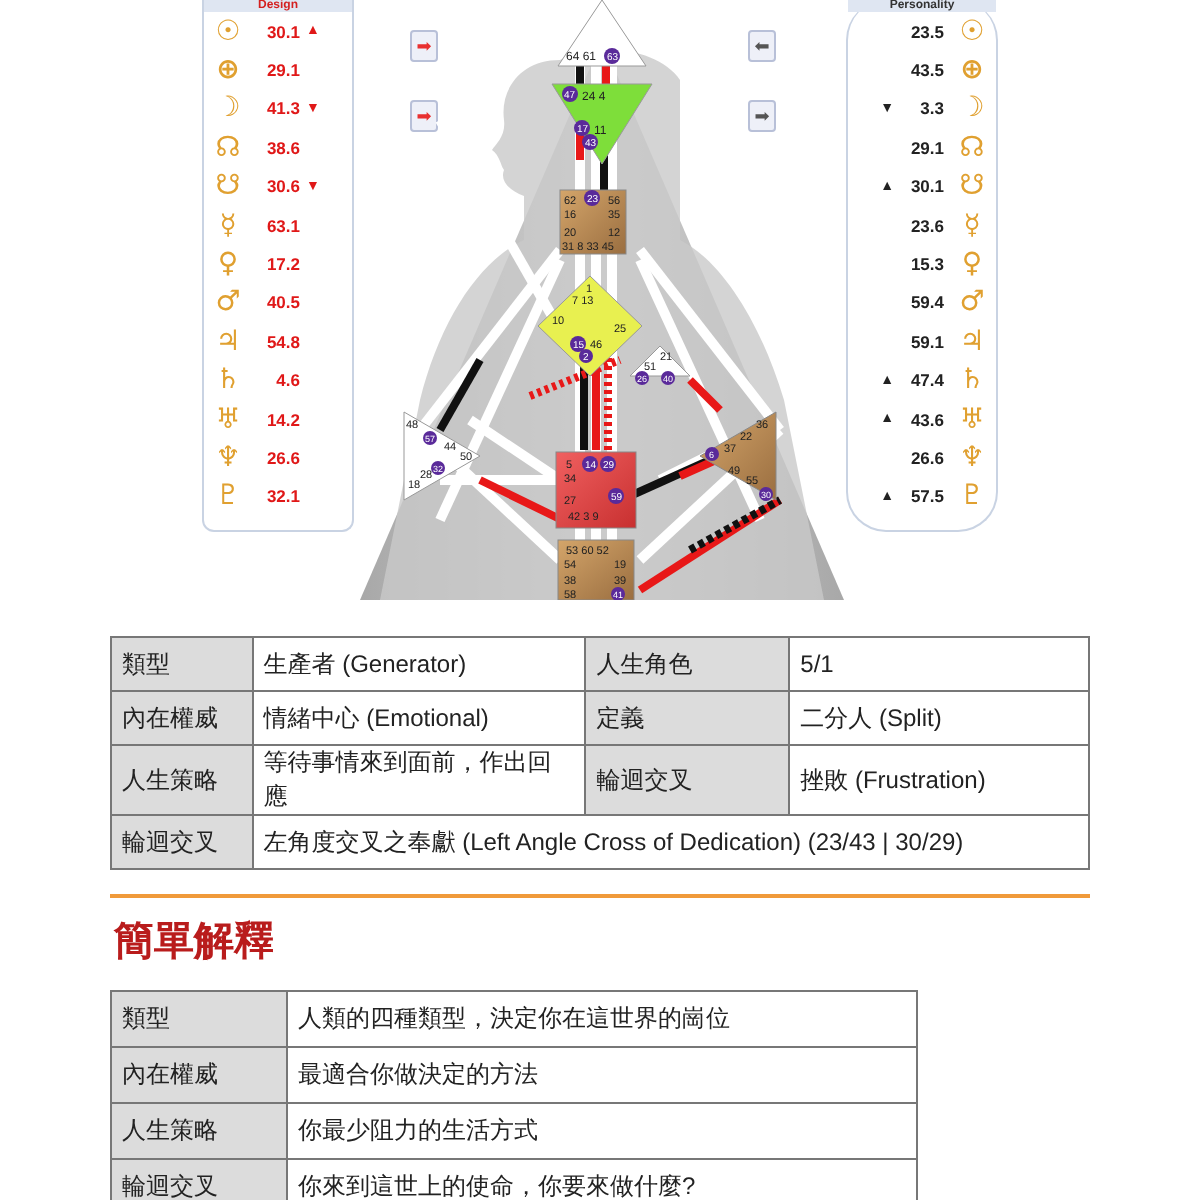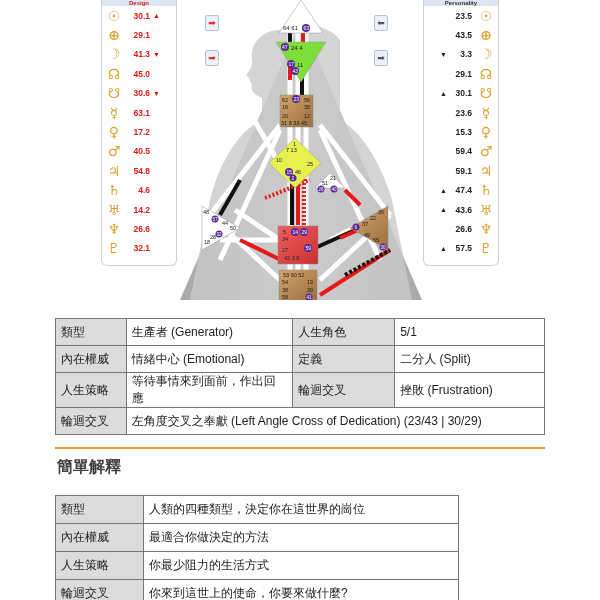--- a/index.html
+++ b/index.html
@@ -6,21 +6,21 @@
   html, body { width: 600px; height: 600px; background: #ffffff; overflow: hidden; }
   body { font-family: "Liberation Sans", "DejaVu Sans", sans-serif; color: #222; position: relative; }
 
   
   .planet-col {
     position: absolute; top: 0; width: 76px; height: 266px;
     border: 1px solid #c9d3e3; border-top: none; border-radius: 0 0 6px 6px;
     background: #fff;
   }
   .planet-col.design { left: 101px; }
-  .planet-col.personality { left: 423px; }
+  .planet-col.personality { left: 423px; border-radius: 20px; }
   .col-header {
     height: 6px; background: #dfe6f2; font-size: 6px; text-align: center;
     line-height: 6px; overflow: hidden; font-weight: bold;
   }
   .design .col-header { color: #d42020; }
   .personality .col-header { color: #333; }
   .planet-row {
     position: relative; height: 19.4px; display: flex; align-items: center;
     font-size: 8.5px; font-weight: bold;
   }
@@ -49,21 +49,21 @@
   .bodygraph svg { width: 100%; height: 100%; }
 
   
   table { border-collapse: collapse; position: absolute; }
   .summary { left: 55px; top: 318px; width: 490px; font-size: 12px; }
   .summary td { border: 1px solid #777; height: 27px; padding: 0 5px; color: #222; }
   .summary td.lbl { background: #dcdcdc; }
   .col1 { width: 68px; } .col2 { width: 160px; } .col3 { width: 98px; } .col4 { width: 144px; }
 
   .orange-rule { position: absolute; left: 55px; top: 447px; width: 490px; height: 2px; background: #f09a3a; }
-  .section-title { position: absolute; left: 57px; top: 457px; font-size: 16px; color: #404040; font-weight: bold; }
+  .section-title { position: absolute; left: 57px; top: 457px; font-size: 20px; color: #b91c1c; font-weight: bold; }
 
   .explain { left: 55px; top: 495px; width: 404px; font-size: 12px; }
   .explain td { border: 1px solid #777; height: 28px; padding: 0 5px; color: #222; }
   .explain td.lbl { background: #dcdcdc; width: 88px; }
 </style>
 </head>
 <body>
 
 <div class="planet-col design">
   <div class="col-header">Design</div>
@@ -78,21 +78,21 @@
         <span class="planet-val">29.1</span>
         <span class="planet-arrow"></span>
       </div>
       <div class="planet-row">
         <span class="planet-glyph">☽</span>
         <span class="planet-val">41.3</span>
         <span class="planet-arrow">▼</span>
       </div>
       <div class="planet-row">
         <span class="planet-glyph">☊</span>
-        <span class="planet-val">45.0</span>
+        <span class="planet-val">38.6</span>
         <span class="planet-arrow"></span>
       </div>
       <div class="planet-row">
         <span class="planet-glyph">☋</span>
         <span class="planet-val">30.6</span>
         <span class="planet-arrow">▼</span>
       </div>
       <div class="planet-row">
         <span class="planet-glyph">☿</span>
         <span class="planet-val">63.1</span>

